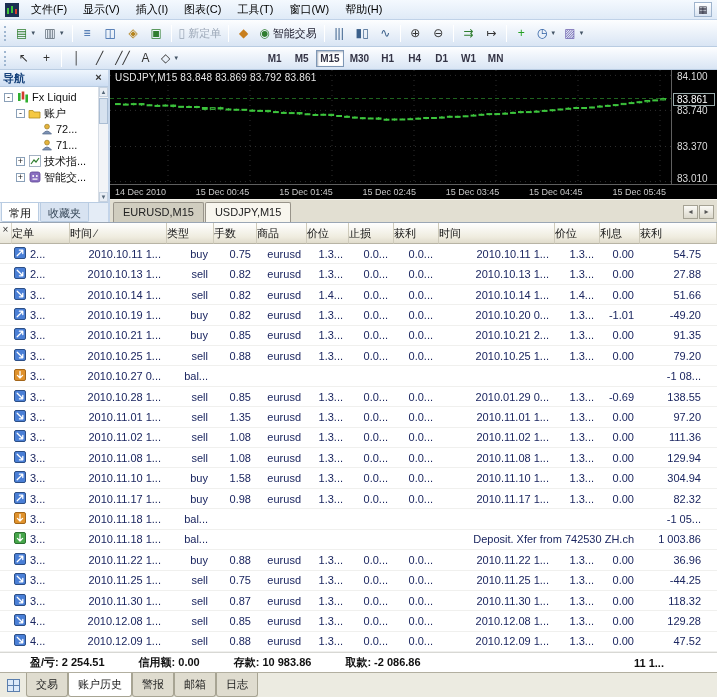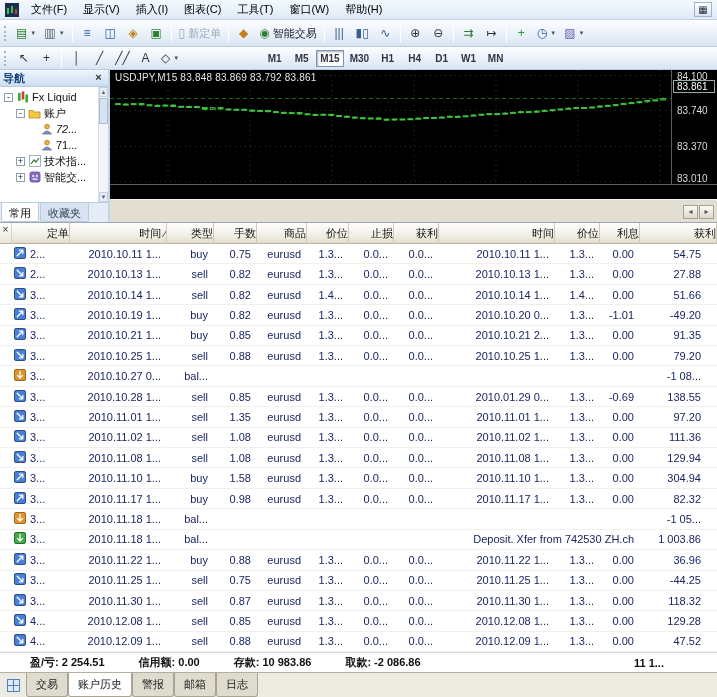--- a/index.html
+++ b/index.html
@@ -61,21 +61,21 @@
 .chart-tabs{height:23px;flex:0 0 23px;background:#e2dfd2;display:flex;align-items:flex-end;padding:3px 3px 0;border-top:1px solid #f4f2ea}
 .ctab{height:20px;padding:3px 9px;color:#222;background:#d0cdbf;border:1px solid #98948a;border-bottom:none;border-radius:2px 2px 0 0;margin-right:1px;white-space:nowrap}
 .ctab.active{background:#f8f6ee}
 .ctab-scroll{margin-left:auto;display:flex;gap:1px;margin-bottom:3px}
 .cs-btn{width:15px;height:14px;border:1px solid #a5a294;background:linear-gradient(#fbfaf6,#dcd9cc);font-size:8px;line-height:12px;text-align:center;color:#555}
 
 .terminal{flex:1;display:flex;flex-direction:column;background:#fff;min-height:0;border-top:1px solid #9aa6b4}
 .t-header{height:21px;flex:0 0 21px;display:flex;background:#ece9dd}
 .t-hgutter{width:12px;flex:0 0 12px;display:flex;align-items:flex-start;justify-content:center;background:linear-gradient(#fff,#e8e5d8);border-bottom:1px solid #b8b4a5;border-right:1px solid #d8d4c6}
 .t-close{font-size:10px;line-height:13px;color:#333}
-.t-hcell{display:flex;align-items:center;justify-content:flex-end;background:linear-gradient(#ffffff,#efecdf 70%,#e0dccc);border-right:1px solid #cfcbbb;border-bottom:1px solid #b8b4a5;color:#111;white-space:nowrap;overflow:hidden}
+.t-hcell{display:flex;align-items:center;justify-content:flex-start;background:linear-gradient(#ffffff,#efecdf 70%,#e0dccc);border-right:1px solid #cfcbbb;border-bottom:1px solid #b8b4a5;color:#111;white-space:nowrap;overflow:hidden}
 .t-hcell .sort{margin-left:3px;color:#333}
 .t-rows{flex:1;display:flex;flex-direction:column;min-height:0}
 .t-row{flex:1;display:flex;align-items:center;border-bottom:1px solid #f0f0ee;color:#1b2660;min-height:0}
 .t-gutter{width:12px;flex:0 0 12px}
 .t-cell{white-space:nowrap;overflow:hidden;padding:0 6px 0 2px}
 .t-cell.num{text-align:right}
 .t-cell.order{display:flex;align-items:center;gap:4px;padding-left:2px}
 .t-cell.profit{padding-right:16px}
 .t-summary{height:20px;flex:0 0 20px;display:flex;align-items:center;font-weight:bold;color:#101010;border-top:1px solid #d8d8d4;background:#fff}
 .sum-item{margin-left:34px;white-space:nowrap}
@@ -251,21 +251,21 @@
             </div>
             <div class="tree-row" style="padding-left: 14px;">
               <span class="expander">-</span>
               <span class="tree-ico">
                 <svg width="13" height="11" viewBox="0 0 13 11">
                   <path d="M1 2.5 h4 l1 1.5 h6 v6 h-11 z" fill="#f5c842" stroke="#b08a1e" stroke-width="0.8"></path>
                 </svg>
               </span>
               <span class="tree-lbl">账户</span>
             </div>
-            <div class="tree-row" style="padding-left: 26px; font-style: italic;">
+            <div class="tree-row" style="padding-left: 26px;">
               <span class="exp-space"></span>
               <span class="tree-ico">
                 <svg width="12" height="12" viewBox="0 0 12 12">
                   <circle cx="6" cy="3.6" r="2.4" fill="#e4b33c" stroke="#9c7b20" stroke-width="0.7"></circle>
                   <path d="M1.5 11 q4.5 -6 9 0 z" fill="#7d92b5" stroke="#4f6485" stroke-width="0.7"></path>
                 </svg>
               </span>
               <span class="tree-lbl">72...</span>
             </div>
             <div class="tree-row" style="padding-left: 26px;">
@@ -472,27 +472,40 @@
               <rect x="542.8" y="29.9" width="4.8" height="1.0" fill="#000" stroke="#3cc43c" stroke-width="1"></rect>
               <line x1="553.1" x2="553.1" y1="27.6" y2="30.4" stroke="#3cc43c" stroke-width="1"></line>
               <rect x="550.7" y="28.6" width="4.8" height="1.3" fill="#000" stroke="#3cc43c" stroke-width="1"></rect>
             </svg>
         </div>
         <div class="price-scale">
             <div class="ps-label" style="top: 1px;">84.100</div>
             <div class="ps-label" style="top: 35.4359px;">83.740</div>
             <div class="ps-label" style="top: 71.4872px;">83.370</div>
             <div class="ps-label" style="top: 103px;">83.010</div>
-            <div class="ps-current" style="top: 10px;">83.861</div>
+            <div class="ps-current" style="top: 23px;">83.861</div>
           </div>
       </div>
       <div class="time-axis">
+        <div class="ta-labels">
+            <span>14 Dec 2010</span>
+            <span>15 Dec 00:45</span>
+            <span>15 Dec 01:45</span>
+            <span>15 Dec 02:45</span>
+            <span>15 Dec 03:45</span>
+            <span>15 Dec 04:45</span>
+            <span>15 Dec 05:45</span>
+          </div>
         <div class="ta-corner"></div>
       </div>
       <div class="chart-tabs">
+        <div class="btn-group">
+            <span class="ctab">EURUSD,M15</span>
+            <span class="ctab active">USDJPY,M15</span>
+          </div>
         <div class="ctab-scroll">
           <div class="cs-btn">◂</div>
           <div class="cs-btn">▸</div>
         </div>
       </div>
     </div>
   </div>
 
   <div class="terminal">
     <div class="t-header">

